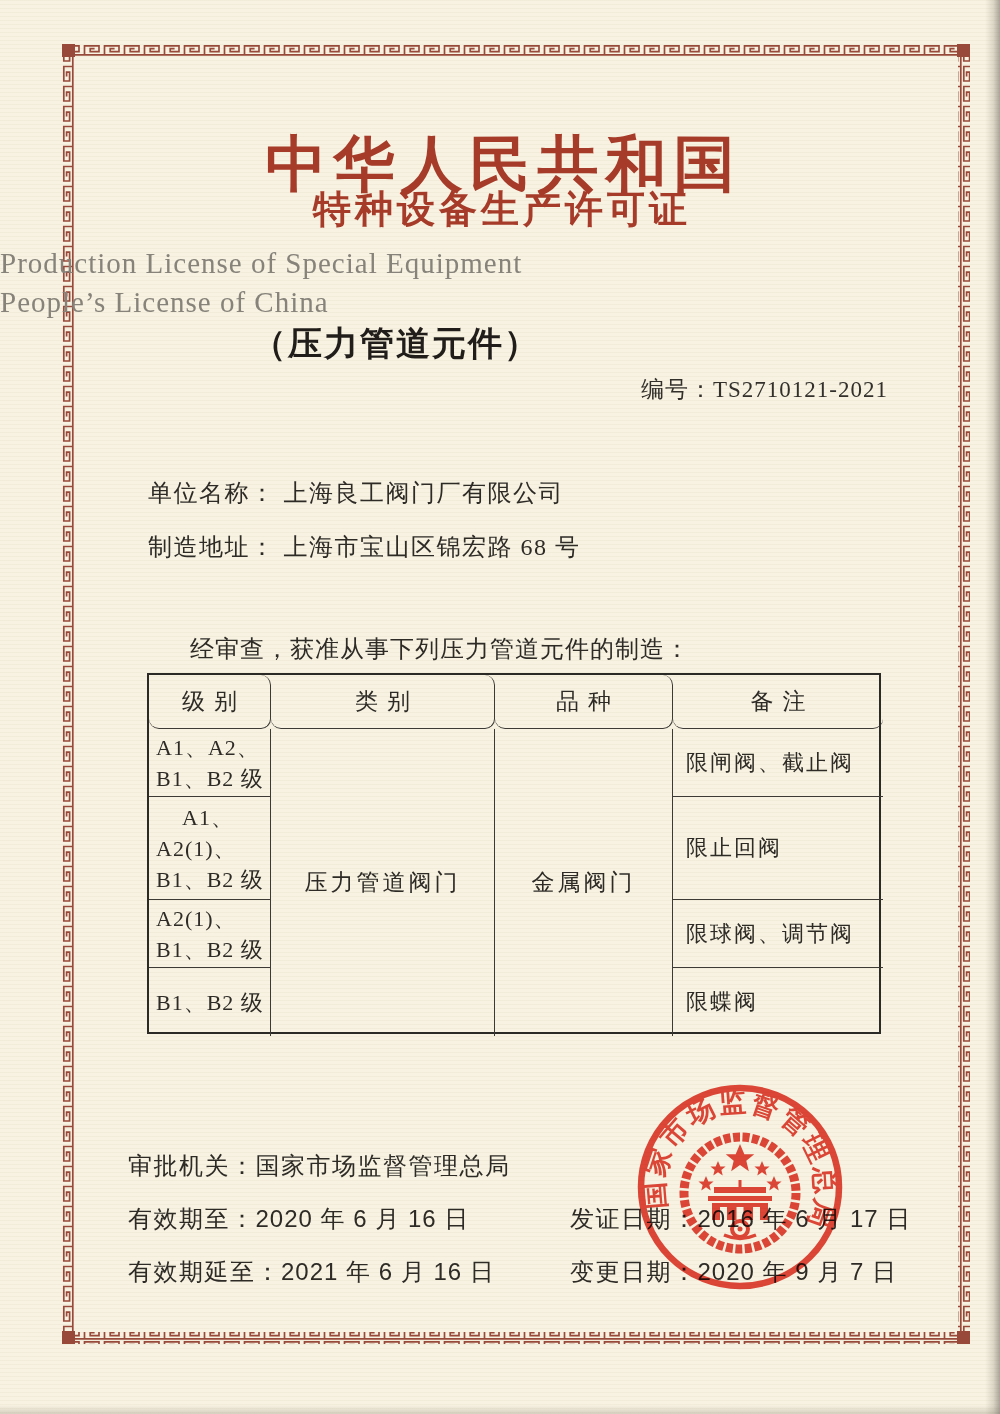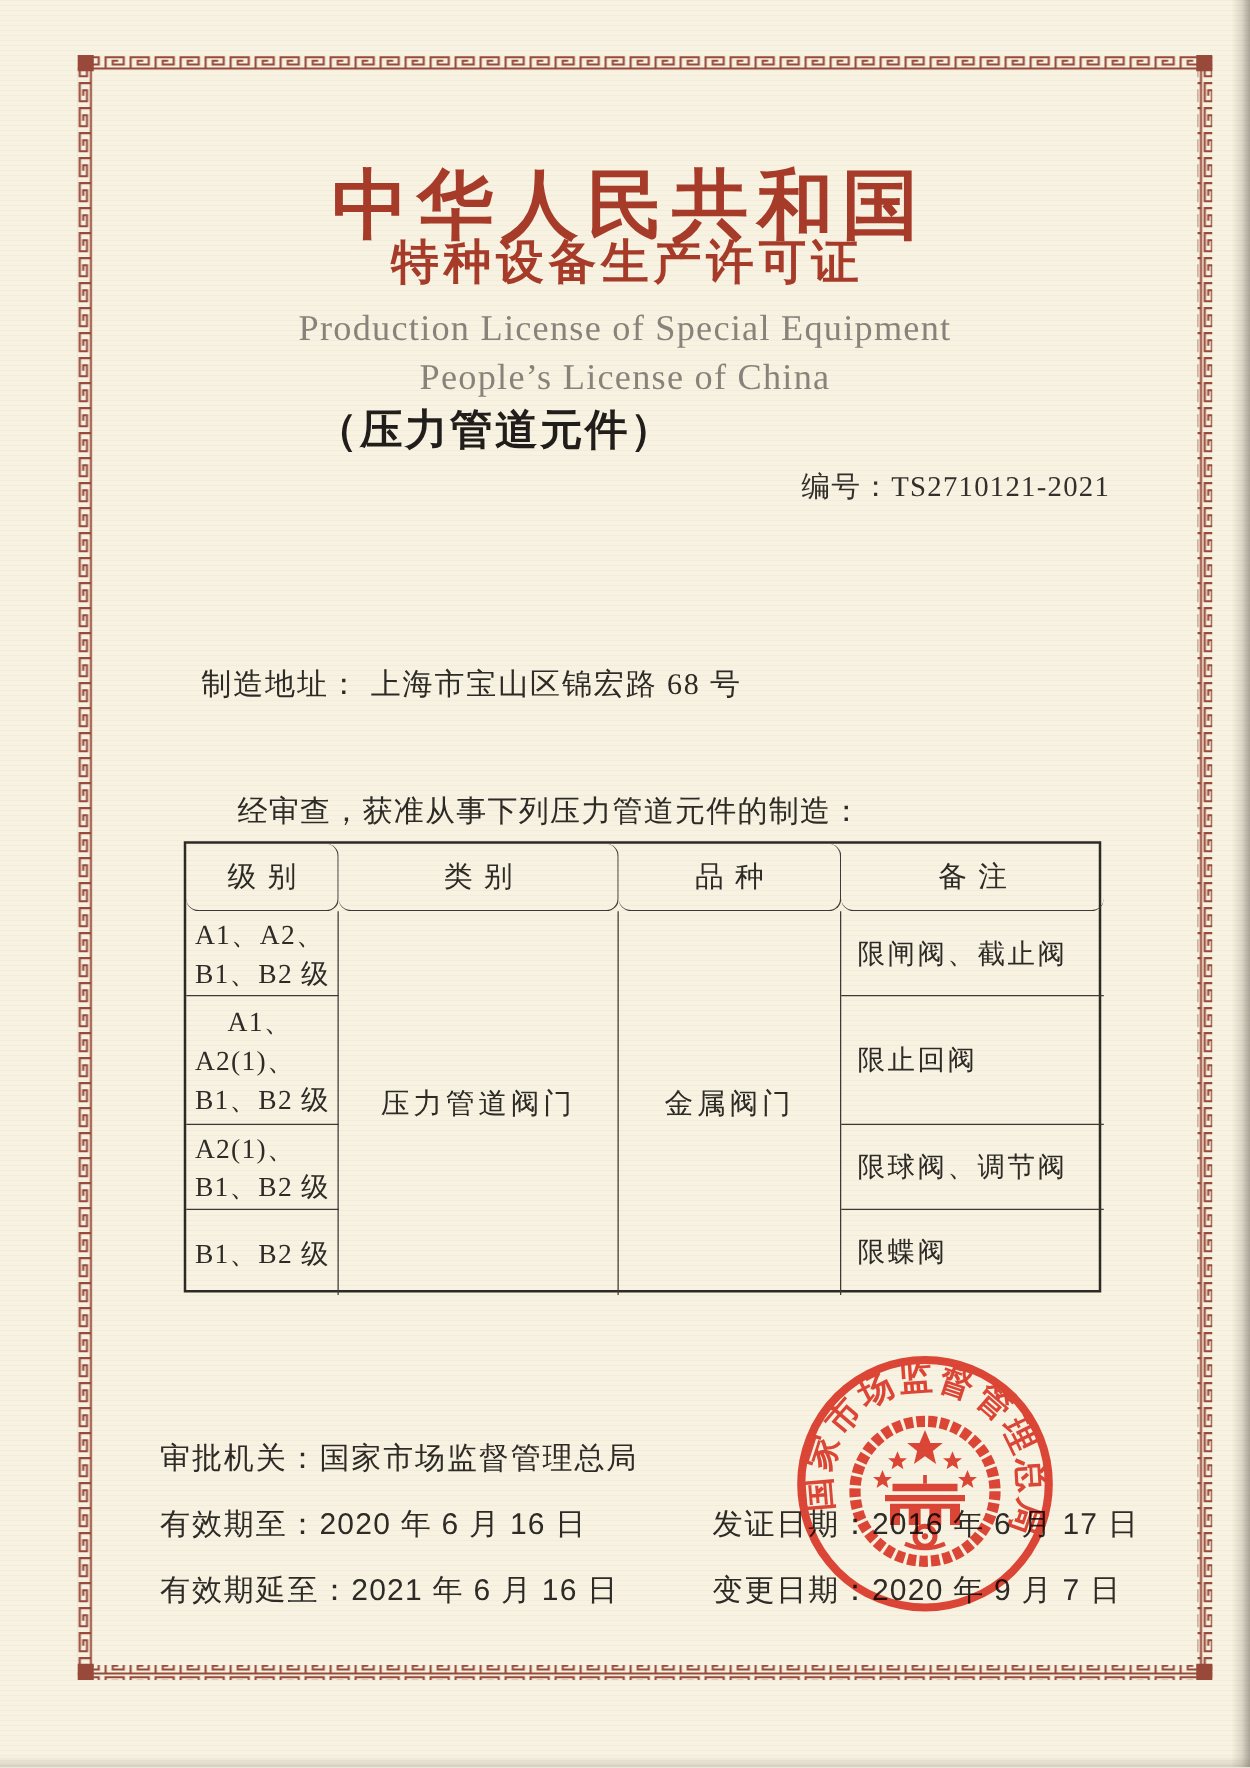--- a/index.html
+++ b/index.html
@@ -19,30 +19,30 @@
   .scan-edge-right{position:absolute;right:0;top:0;width:15px;height:100%;
     background:linear-gradient(90deg, rgba(0,0,0,0) 0%, rgba(125,118,105,.22) 55%, rgba(92,87,78,.5) 100%);}
   .scan-edge-bottom{position:absolute;left:0;bottom:0;width:100%;height:9px;
     background:linear-gradient(180deg, rgba(0,0,0,0) 0%, rgba(125,118,105,.28) 100%);}
   .border-svg{position:absolute;left:62px;top:44px;}
 
   .abs{position:absolute;}
   .title-cn{width:1000px;text-align:center;color:#a73b2a;font-weight:bold;}
   .title1{top:124px;font-size:61px;letter-spacing:7px;text-indent:7px;}
   .title2{top:184px;font-size:38px;letter-spacing:4px;text-indent:4px;}
-  .title-en{width:1000px;text-align:center;color:#87837b;font-size:29px;letter-spacing:1px;}
+  .title-en{width:1000px;text-align:left;color:#87837b;font-size:29px;letter-spacing:1px;}
   .en1{top:247px;}
   .en2{top:286px;}
   .subtitle{top:321px;width:792px;text-align:center;color:#201d1a;font-size:34px;font-weight:600;letter-spacing:2px;}
   .license-no{top:374px;right:112px;font-size:23px;color:#33302c;letter-spacing:1px;}
   .latin{font-family:"Liberation Serif","DejaVu Serif",serif;}
 
   .field-line{font-size:24px;color:#2e2b27;letter-spacing:1.5px;}
   .unit-line{top:477px;left:148px;}
-  .addr-line{top:531px;left:148px;margin-left:13px;}
+  .addr-line{top:531px;left:148px;}
   .value-gap{margin-left:8px;}
   .intro-line{top:633px;left:190px;font-size:24px;color:#2e2b27;letter-spacing:1px;}
 
   .lic-table{
     left:147px;top:673px;width:734px;height:361px;
     display:grid;
     grid-template-columns:122px 224px 178px 210px;
     grid-template-rows:54px 68px 103px 68px 68px;
     border:2px solid #2c2a27;
     box-sizing:border-box;
@@ -95,20 +95,23 @@
   <div class="abs title-cn title1">中华人民共和国</div>
   <div class="abs title-cn title2">特种设备生产许可证</div>
   <div class="abs title-en en1">Production License of Special Equipment</div>
   <div class="abs title-en en2">People’s License of China</div>
   <div class="abs subtitle">（压力管道元件）</div>
 
   <div class="abs license-no">
     <span>编号：</span><span class="latin">TS2710121-2021</span>
   </div>
 
+  <div class="abs field-line unit-line">
+    <span>单位名称：</span><span class="value-gap">上海良工阀门厂有限公司</span>
+  </div>
   <div class="abs field-line addr-line">
     <span>制造地址：</span><span class="value-gap">上海市宝山区锦宏路 68 号</span>
   </div>
 
   <div class="abs intro-line">经审查，获准从事下列压力管道元件的制造：</div>
 
   <div class="abs lic-table">
     <div class="cell th">级别</div>
     <div class="cell th">类别</div>
     <div class="cell th">品种</div>

